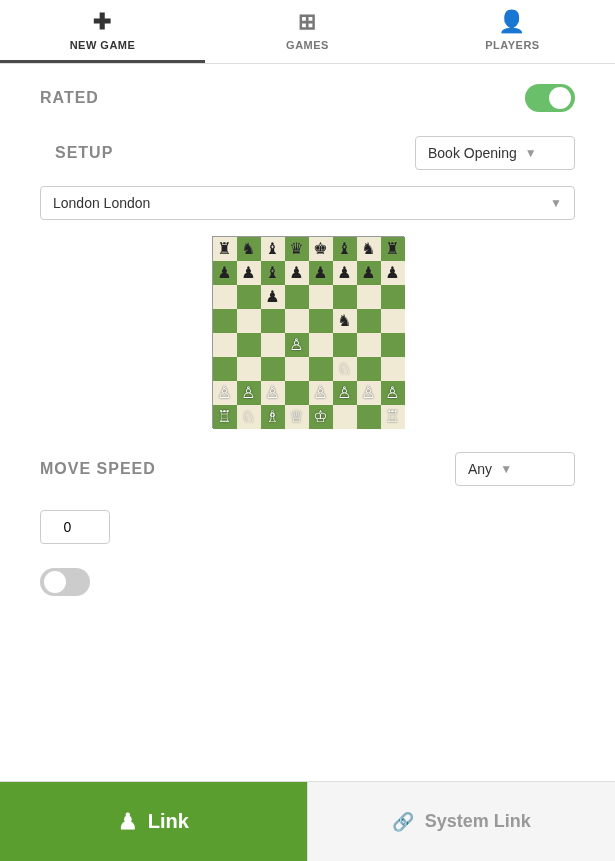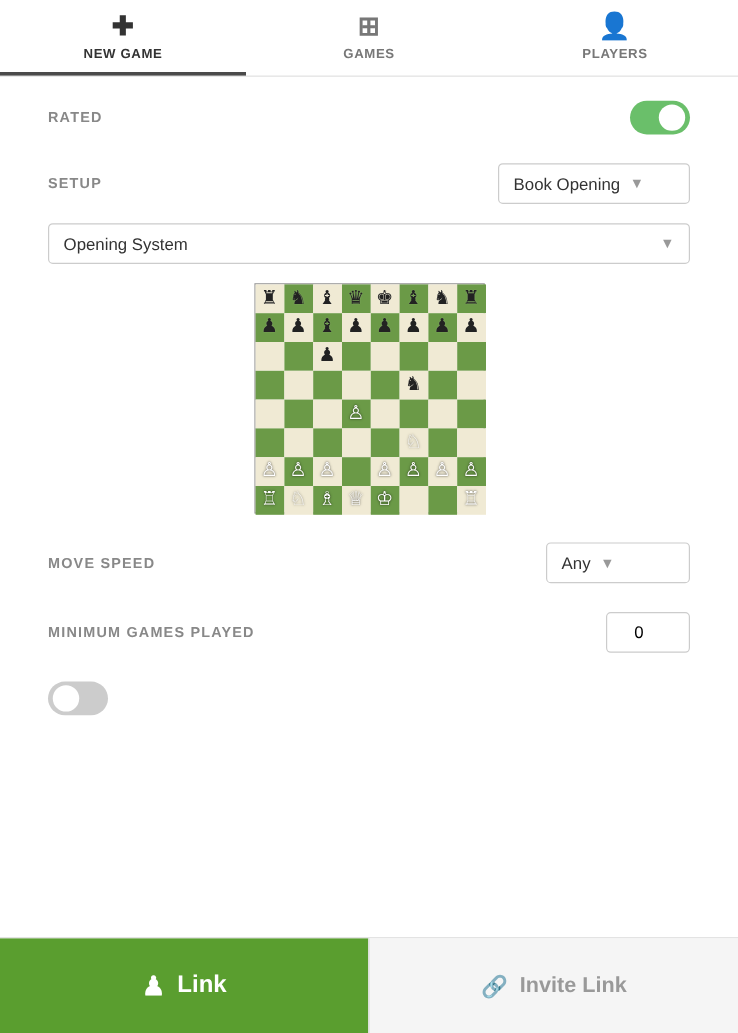--- a/index.html
+++ b/index.html
@@ -49,21 +49,21 @@
     }
 
     
     .form-row {
       display: flex;
       align-items: center;
       justify-content: space-between;
       margin-bottom: 24px;
     }
     .form-label {
-      font-size: 12px;
+      font-size: 16px;
       font-weight: bold;
       letter-spacing: 1px;
       color: #888;
       text-transform: uppercase;
     }
 
     
     .toggle {
       width: 50px;
       height: 28px;
@@ -192,20 +192,21 @@
       justify-content: center;
       gap: 10px;
       border-left: 1px solid #ddd;
     }
 
     .setup-row {
       display: flex;
       align-items: center;
       justify-content: space-between;
       margin-bottom: 16px;
+      margin-left: 15px;
     }
   </style>
 </head>
 <body>
 
 <nav class="top-nav">
   <div class="nav-item active">
     <span class="nav-icon">✚</span>
     <span>NEW GAME</span>
   </div>
@@ -231,21 +232,21 @@
   <div class="setup-row">
     <span class="form-label">SETUP</span>
     <div class="dropdown dropdown-book">
       <span>Book Opening</span>
       <span class="arrow">▼</span>
     </div>
   </div>
 
   
   <div class="dropdown dropdown-opening">
-    <span>Opening System</span>
+    <span>London London</span>
     <span class="arrow" style="position:absolute;right:12px;">▼</span>
   </div>
 
   
   <div class="board-container">
     <div class="chess-board" id="chess-board">
         <div class="cell light" style="color: rgb(34, 34, 34); text-shadow: rgba(255, 255, 255, 0.3) 0px 0px 1px;">♜</div>
         <div class="cell dark" style="color: rgb(34, 34, 34); text-shadow: rgba(255, 255, 255, 0.3) 0px 0px 1px;">♞</div>
         <div class="cell light" style="color: rgb(34, 34, 34); text-shadow: rgba(255, 255, 255, 0.3) 0px 0px 1px;">♝</div>
         <div class="cell dark" style="color: rgb(34, 34, 34); text-shadow: rgba(255, 255, 255, 0.3) 0px 0px 1px;">♛</div>
@@ -316,35 +317,34 @@
   <div class="form-row">
     <span class="form-label">MOVE SPEED</span>
     <div class="dropdown dropdown-speed">
       <span>Any</span>
       <span class="arrow">▼</span>
     </div>
   </div>
 
   
   <div class="form-row">
-    <span class="form-label">MINIMUM GAMES PLAYED</span>
     <input type="number" class="number-input" value="0" style="">
   </div>
 
   
 
   
   <div class="form-row">
     <div class="toggle off"></div>
   </div>
 
 </div>
 
 <div class="bottom-bar">
   <button class="btn-play">
     <span style="font-size:22px;">♟</span>
     <span>Link</span>
   </button>
   <button class="btn-invite">
     <span style="font-size:18px;">🔗</span>
-    <span>Invite Link</span>
+    <span>System Link</span>
   </button>
 </div>
 
 </body></html>

